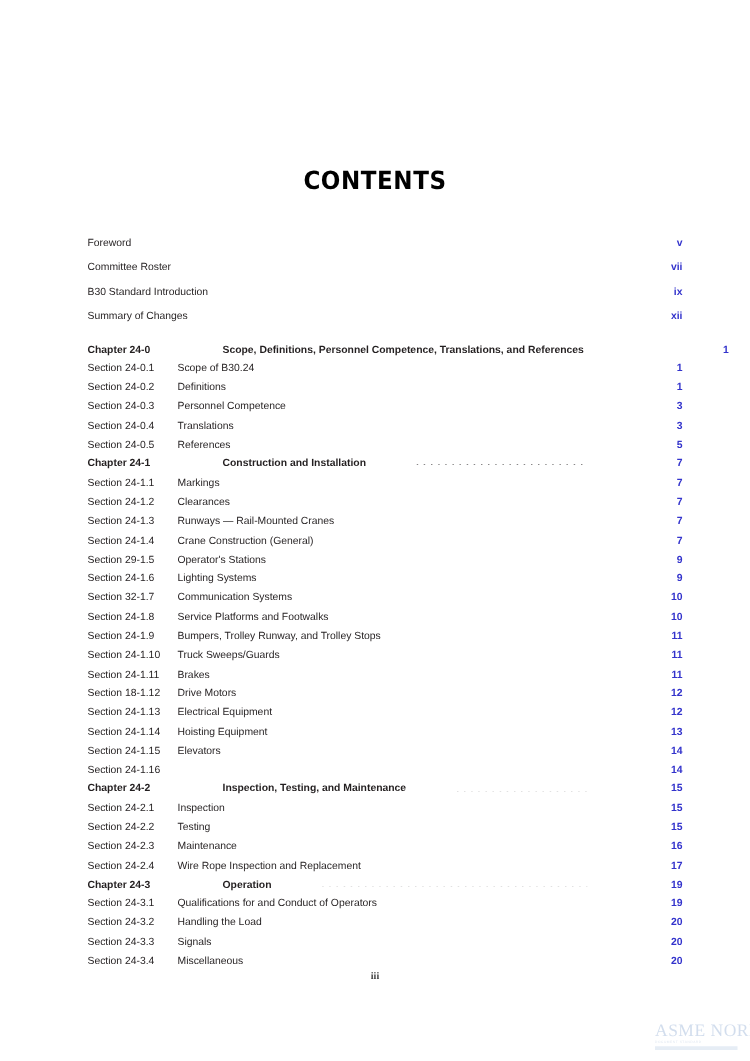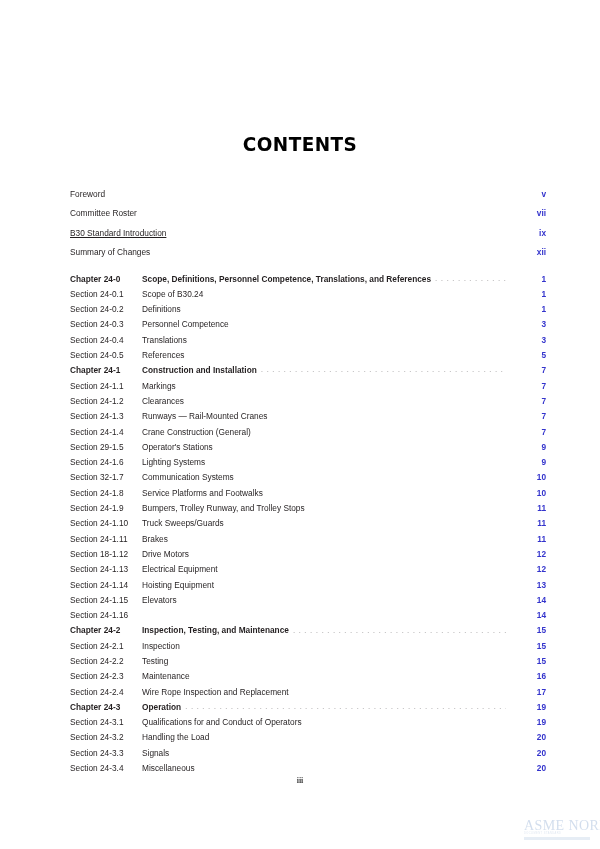--- a/index.html
+++ b/index.html
@@ -52,21 +52,21 @@
     align-items: baseline;
     height: 15.3px;
     font-size: 8.3px;
     line-height: 15.3px;
     color: #231f20;
     white-space: nowrap;
   }
 
   .toc-row.front { height: 19.4px; line-height: 19.4px; }
 
-  .toc-row.chapter { font-weight: 700; }
+  .toc-row.chapter { font-weight: 700; gap: 36px; }
 
   .col-label {
     flex: 0 0 auto;
     width: 72px;
     overflow: hidden;
   }
 
   .col-title {
     flex: 0 0 auto;
     padding-right: 4px;
@@ -163,21 +163,21 @@
           <span class="col-title" style="padding-left: 0px;">Foreword</span>
           <span class="leader"></span>
           <span class="col-page">v</span>
         </div>
         <div class="toc-row front">
           <span class="col-title" style="padding-left: 0px;">Committee Roster</span>
           <span class="leader"></span>
           <span class="col-page">vii</span>
         </div>
         <div class="toc-row front">
-          <span class="col-title" style="padding-left: 0px; text-decoration: underline;">B30 Standard Introduction</span>
+          <span class="col-title" style="padding-left: 0px;">B30 Standard Introduction</span>
           <span class="leader"></span>
           <span class="col-page">ix</span>
         </div>
         <div class="toc-row front">
           <span class="col-title" style="padding-left: 0px;">Summary of Changes</span>
           <span class="leader"></span>
           <span class="col-page">xii</span>
         </div>
       </div>
 

